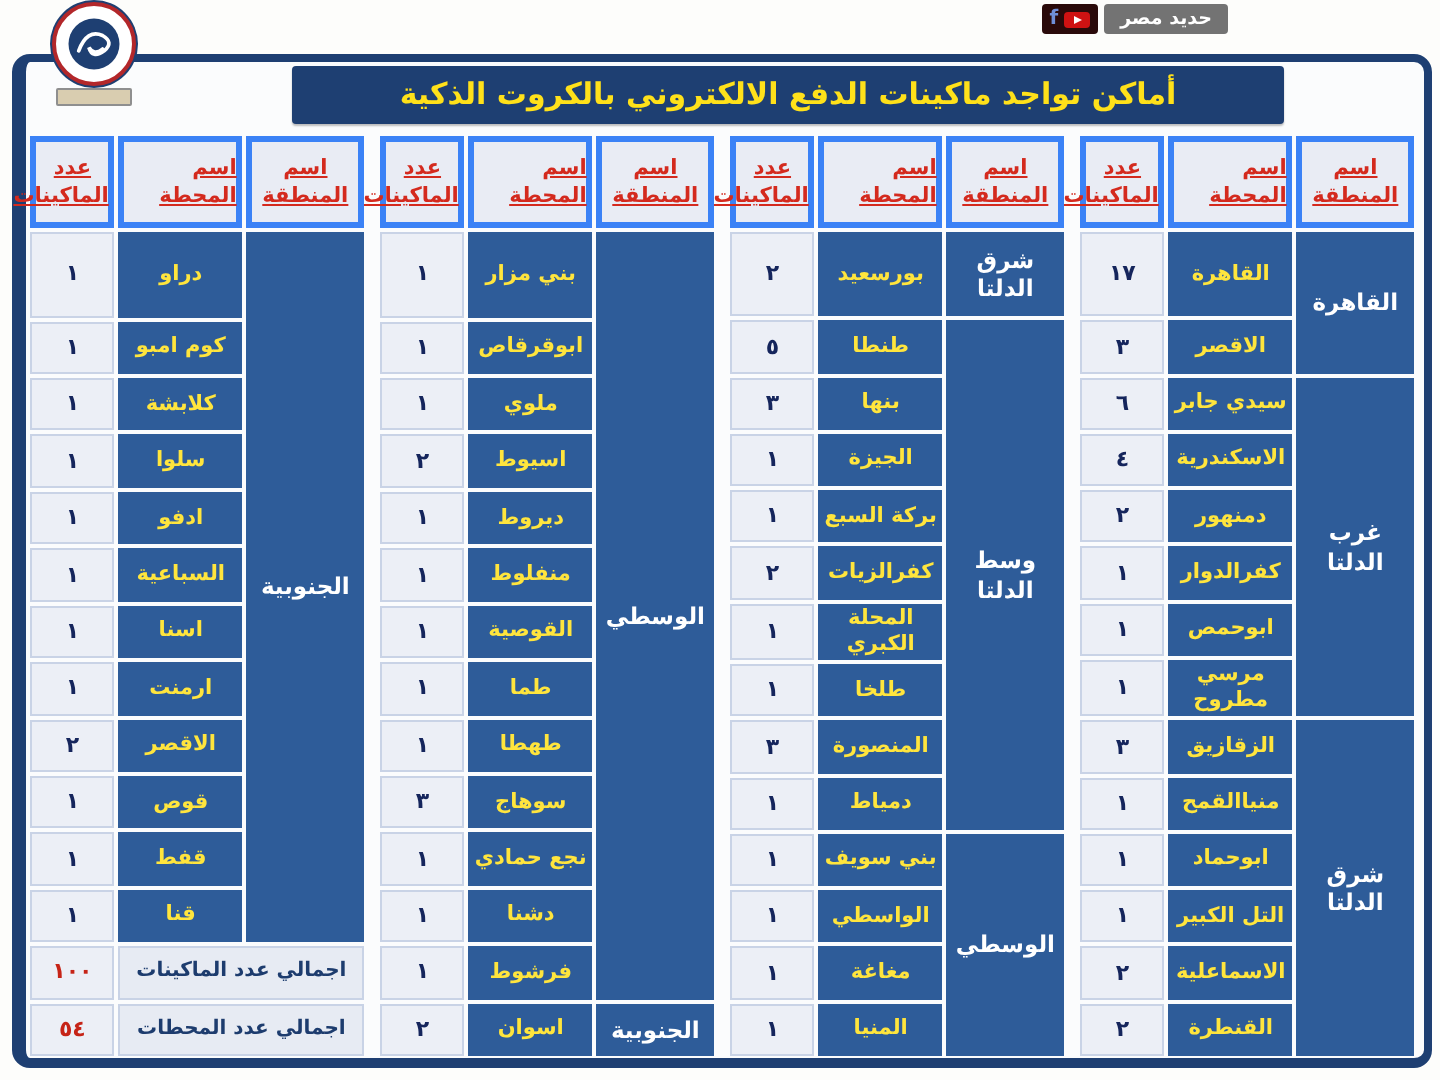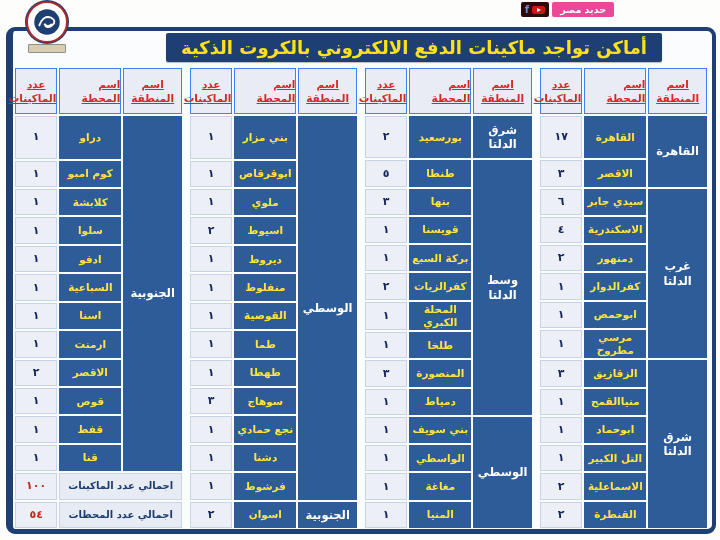--- a/index.html
+++ b/index.html
@@ -33,44 +33,44 @@
   }
   .wm-icons {
     background:#2a0a0a; border-radius:2px; display:flex; align-items:center;
     gap:3px; padding:0 4px;
   }
   .fb-glyph { color:#6f8fd8; font-size:10px; line-height:10px; }
   .yt-glyph { width:13px; height:8px; background:#cf1212; border-radius:2px; position:relative; }
   .yt-glyph:after { content:""; position:absolute; left:5px; top:2px;
     border-left:4px solid #fff; border-top:2px solid transparent; border-bottom:2px solid transparent; }
   .wm-name {
-    background:#ec4899; border-radius:2px; color:#fff; font-size:9.5px;
+    background:#737373; border-radius:2px; color:#fff; font-size:9.5px;
     line-height:15px; padding:0 8px; white-space:nowrap;text-align:right;
   }
   
   .title-bar {
-    position:absolute; left:166px; top:33px; width:496px; height:29px;
+    position:absolute; left:146px; top:33px; width:496px; height:29px;
     background:#1e3f72; border-radius:2px; color:#ffe11a;
-    font-size:18px; line-height:29px; text-align:center;
+    font-size:15px; line-height:29px; text-align:center;
     direction:rtl; box-shadow:0 1px 1px rgba(0,0,0,.25); z-index:4;
   }
   
   .tables-area {
     position:absolute; left:13px; right:11px; top:66px; bottom:10px;
     display:flex; direction:rtl; gap:4px;
   }
   .group { flex:1; }
   .group table {
     width:100%; height:100%; border-collapse:separate; border-spacing:2px;
     table-layout:fixed; direction:rtl;
   }
   th {
     background:#e9ecf4; color:#d42a1e; font-size:10.5px; font-weight:bold;
     text-decoration:underline; height:46px; text-align:center; vertical-align:middle;
-    border:1px solid #3b82f6; line-height:1.35;
+    border:3px solid #3b82f6; line-height:1.35;
   }
   th:nth-child(1){ width:36%; }
   th:nth-child(2){ width:38%;padding-left:42px; }
   th:nth-child(3){ width:26%; }
   td { text-align:center; vertical-align:middle; padding:1px 1px; line-height:1.25; }
   td.region   { background:#2e5c99; color:#ffffff; font-size:11.5px; }
   td.station  { background:#2e5c99; color:#ffe53d; font-size:10.5px;margin-left:35px; }
   td.count    { background:#eceff6; color:#15255c; font-size:11px; border:1px solid #c9d3e6; }
   td.total-label { background:#e7ebf3; color:#1d3c6e; font-size:10px; border:1px solid #c9d3e6; }
   td.total-value { color:#c62417; }
@@ -195,21 +195,21 @@
             <tr>
               <td class="region" rowspan="9">وسط الدلتا</td>
               <td class="station">طنطا</td>
               <td class="count">٥</td>
             </tr>
             <tr>
               <td class="station">بنها</td>
               <td class="count">٣</td>
             </tr>
             <tr>
-              <td class="station">قويسنا</td>
+              <td class="station">الجيزة</td>
               <td class="count">١</td>
             </tr>
             <tr>
               <td class="station">بركة السبع</td>
               <td class="count">١</td>
             </tr>
             <tr>
               <td class="station">كفرالزيات</td>
               <td class="count">٢</td>
             </tr>

